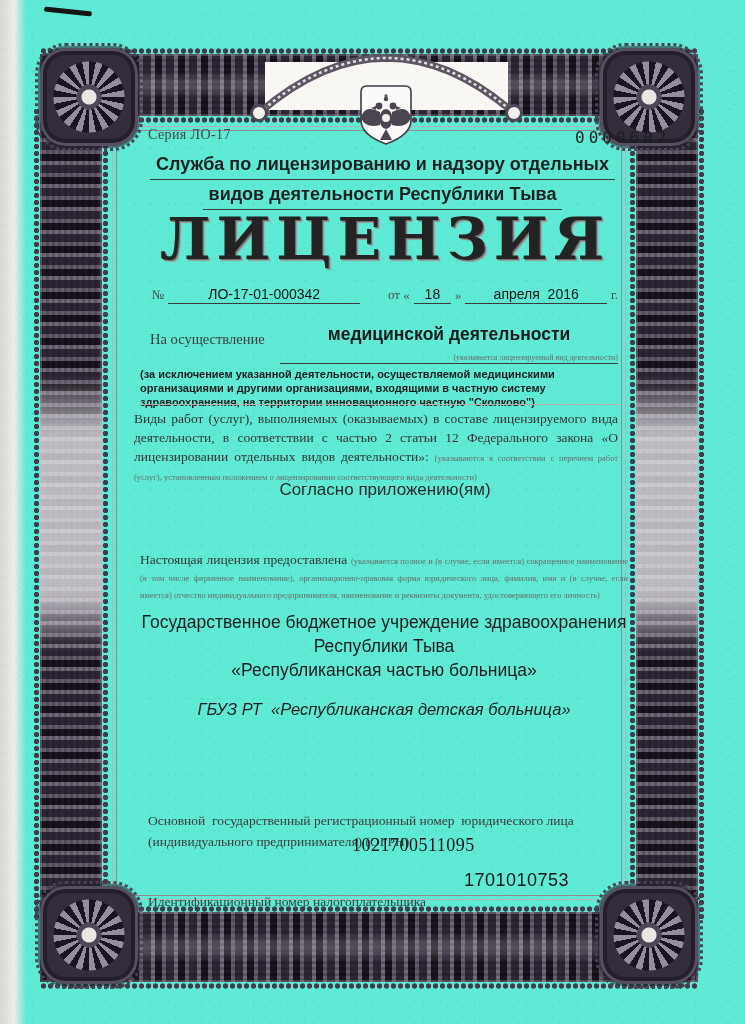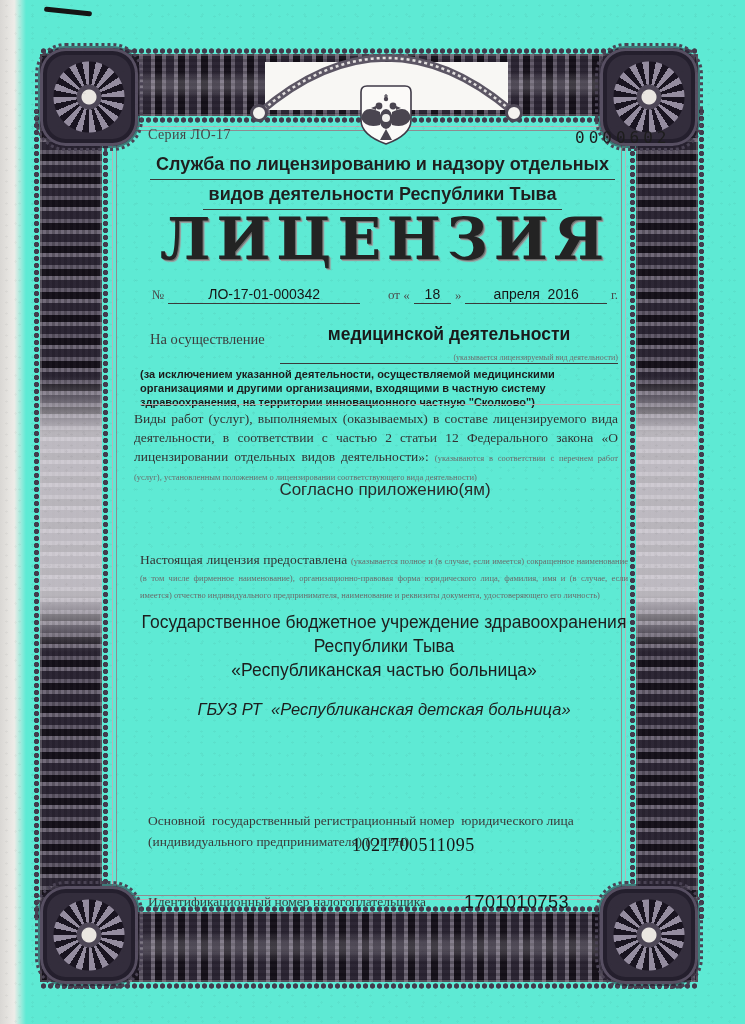--- a/index.html
+++ b/index.html
@@ -107,21 +107,21 @@
   .attachments{left:145px;top:480px;width:480px;text-align:center;
     font-family:"Liberation Sans",sans-serif;font-size:17px;color:#2a2a2a;}
   .grantee-lead-wrap{left:140px;top:551px;width:488px;font-size:13.5px;line-height:17px;color:#333;text-align:justify;}
   .org-name{left:140px;top:610px;width:488px;text-align:center;
     font-family:"Liberation Sans",sans-serif;font-size:17.5px;line-height:24px;color:#1d1d1d;}
   .short-name{left:140px;top:700px;width:488px;text-align:center;
     font-family:"Liberation Sans",sans-serif;font-size:16.5px;color:#1d1d1d;font-style:italic;}
   .ogrn-label{left:148px;top:810px;width:478px;font-size:13.5px;line-height:21px;color:#3a3a3a;}
   .ogrn-value{left:352px;top:835px;font-family:Liberation Serif, serif;font-size:18px;color:#161616;letter-spacing:.5px;}
   .inn-label{left:148px;top:869px;font-size:13.5px;color:#3a3a3a;margin-top:25px;}
-  .inn-value{left:464px;top:892px;font-family:"Liberation Sans",sans-serif;font-size:18px;color:#161616;letter-spacing:.5px;}
+  .inn-value{left:464px;top:870px;font-family:"Liberation Sans",sans-serif;font-size:18px;color:#161616;letter-spacing:.5px;}
 </style>
 </head>
 <body>
 
 <div class="scan">
   <div class="edge-left"></div>
   <div class="pen-mark"></div>
 
   <div class="frame">
     <div class="band h band-top"></div>

